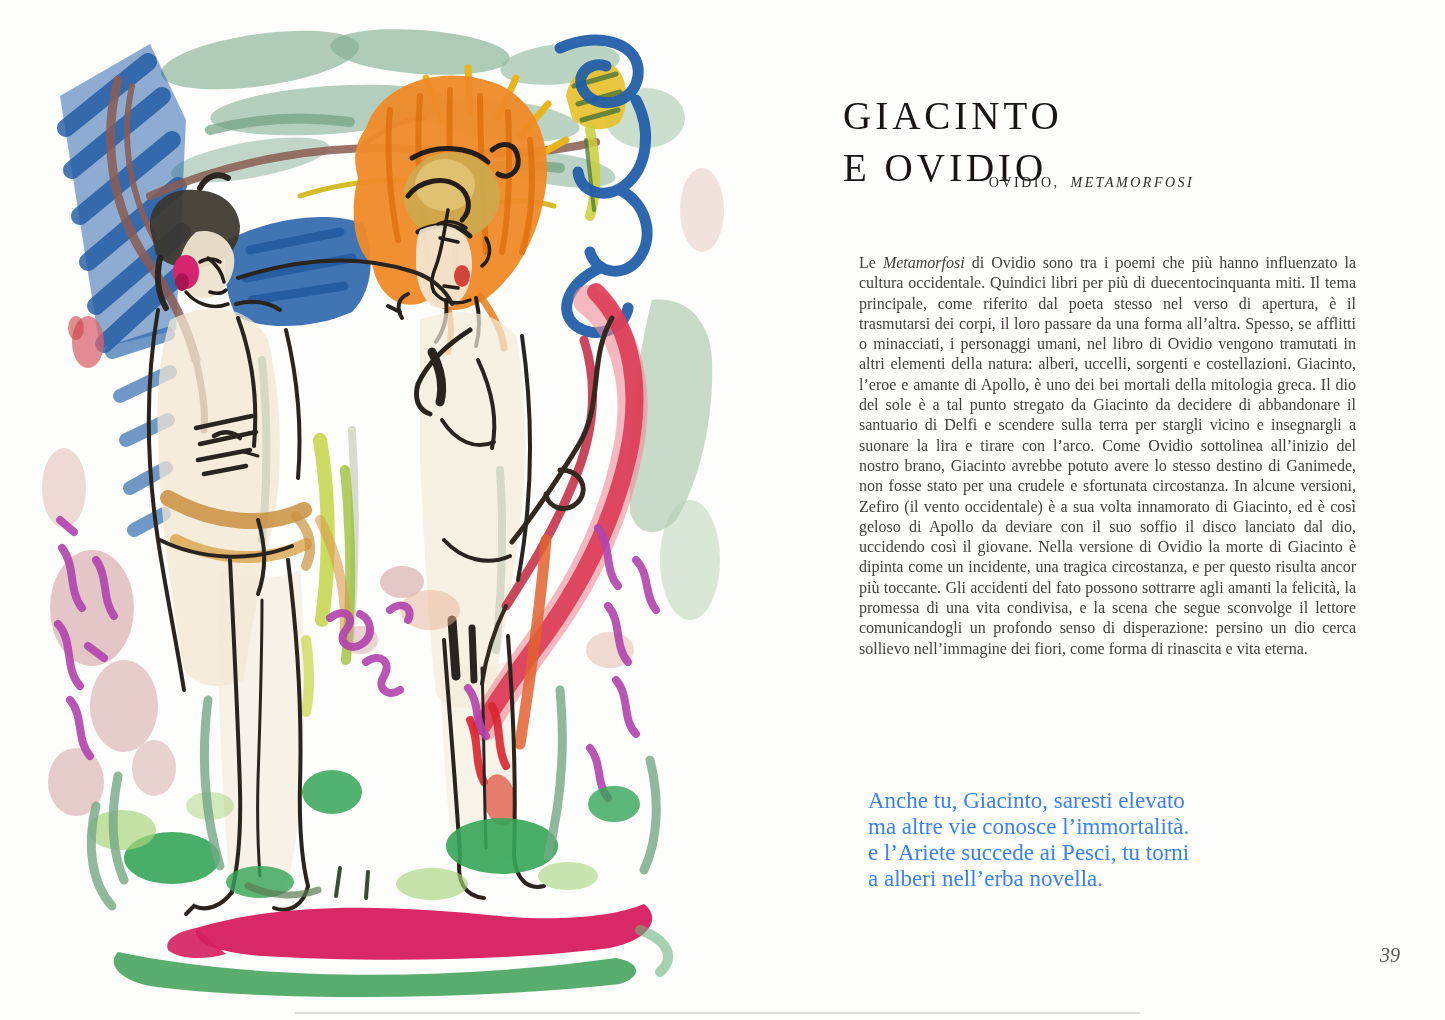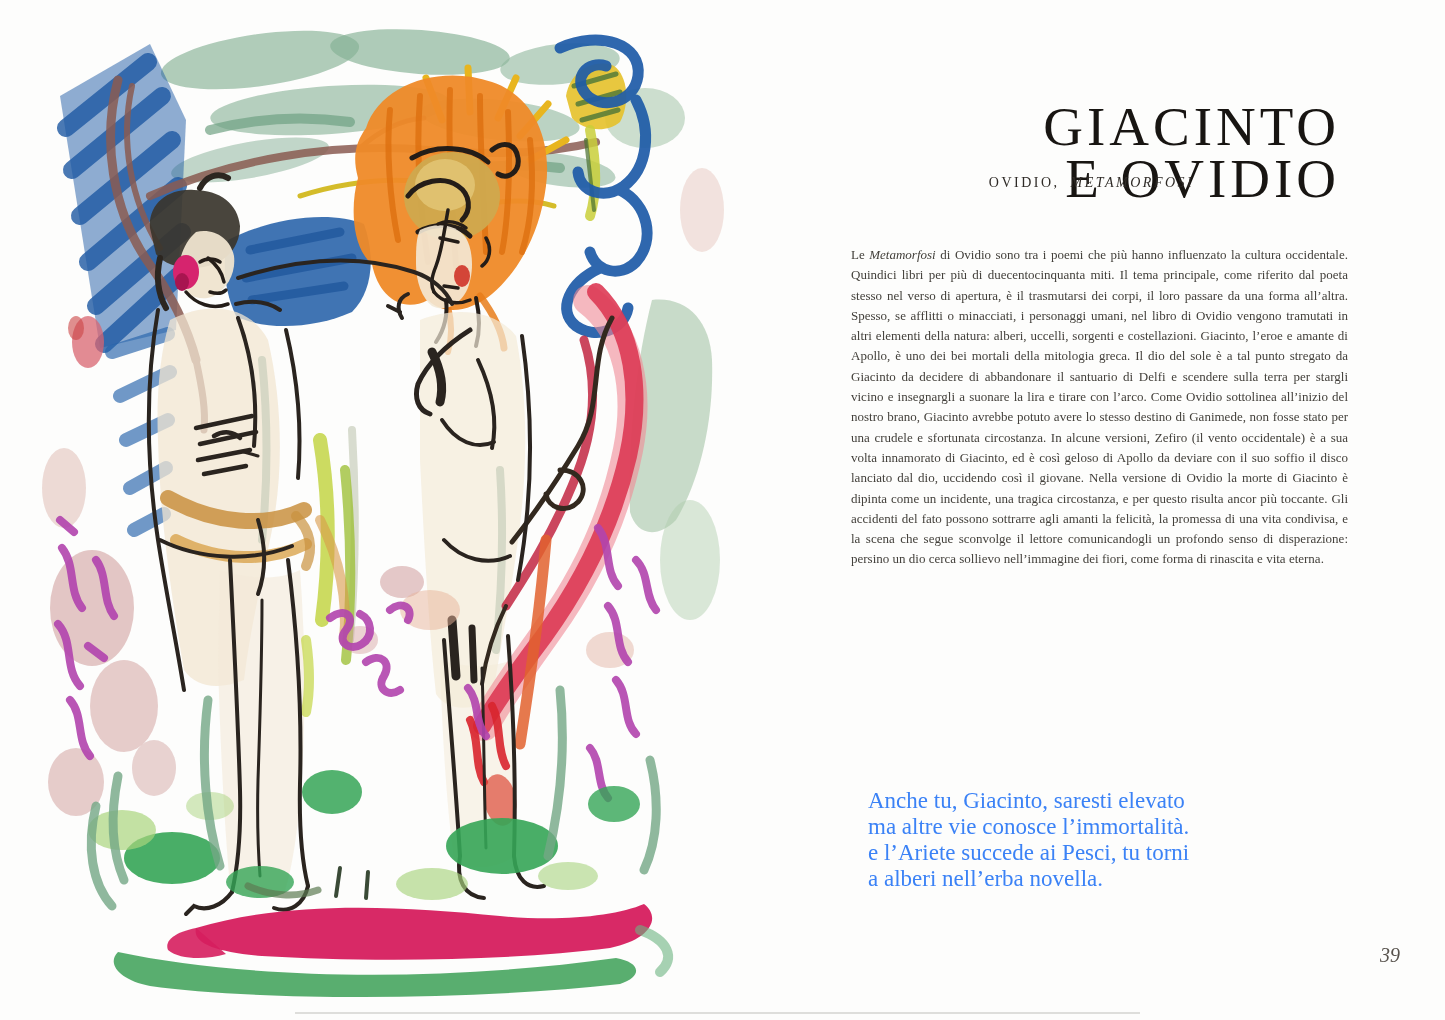--- a/index.html
+++ b/index.html
@@ -24,22 +24,22 @@
     left: 843px;
     top: 0;
     width: 497px;
     height: 1020px;
   }
   .title {
     position: absolute;
     top: 64px;
     left: 0;
     width: 100%;
-    text-align: right;
-    font-size: 55px;
+    text-align: left;
+    font-size: 39px;
     line-height: 52px;
     letter-spacing: 4px;
     color: #181512;
     font-weight: 400;
   }
   .byline {
     position: absolute;
     top: 175px;
     left: 0;
     width: 100%;
@@ -48,22 +48,22 @@
     letter-spacing: 2.5px;
     word-spacing: 5px;
     color: #2e2a26;
   }
   .byline .work { font-style: italic; }
   .body-text {
     position: absolute;
     top: 237px;
     left: 0;
     width: 497px;
-    margin: 8px;
-    font-size: 13px;
+    margin: 16px;
+    font-size: 16px;
     line-height: 20.3px;
     text-align: justify;
     color: #43403b;
   }
   .body-text em { font-style: italic; }
   .poem {
     position: absolute;
     top: 788px;
     left: 25px;
     font-size: 23px;

